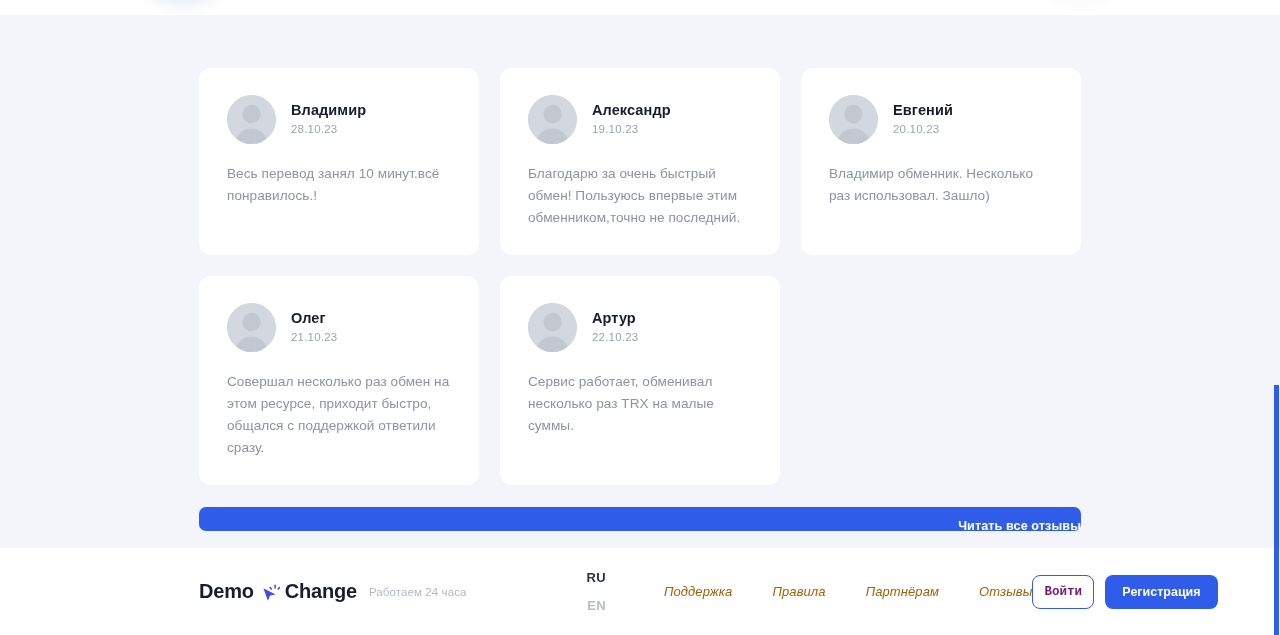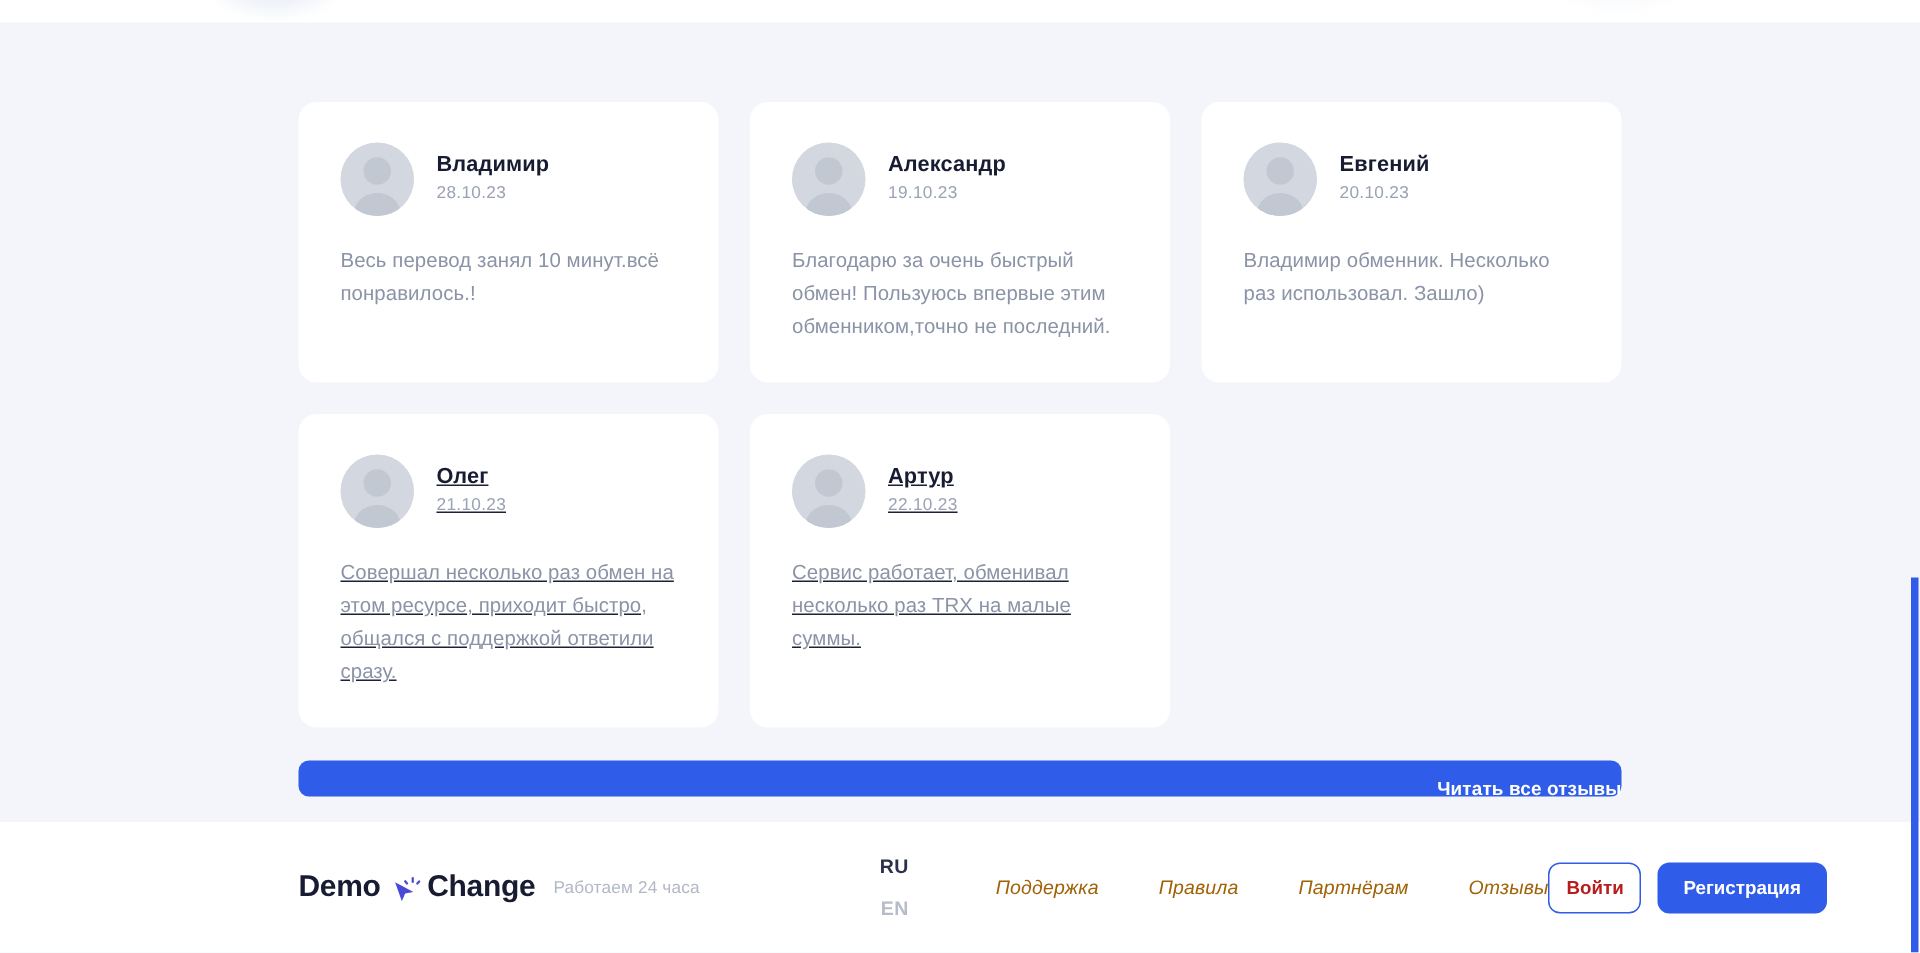--- a/index.html
+++ b/index.html
@@ -75,21 +75,21 @@
     gap: 21px 21px;
     padding-top: 53px;
   }
 
   .review-card {
     background: #ffffff;
     border-radius: 12px;
     padding: 27px 28px 26px 28px;
     min-height: 173px;
   }
-  .review-card.tall { min-height: 190px; text-decoration: underline; }
+  .review-card.tall { min-height: 190px; }
 
   .review-head {
     display: flex;
     align-items: center;
     gap: 15px;
     margin-bottom: 19px;
   }
 
   .avatar {
     width: 49px;
@@ -229,23 +229,23 @@
     align-items: center;
     gap: 11px;
     margin-left: auto;
   }
 
   .btn-login {
     width: 62px;
     height: 34px;
     border: 1.5px solid #2f5ce8;
     background: #ffffff;
-    color: #b91c1c;
+    color: #701a75;
     border-radius: 8px;
-    font-family: Liberation Sans, sans-serif;
+    font-family: Liberation Mono, monospace;
     font-size: 12.5px;
     font-weight: 700;
     cursor: pointer;
   }
 
   .btn-register {
     height: 34px;
     padding: 0 17px;
     border: none;
     background: #2f5ce8;

